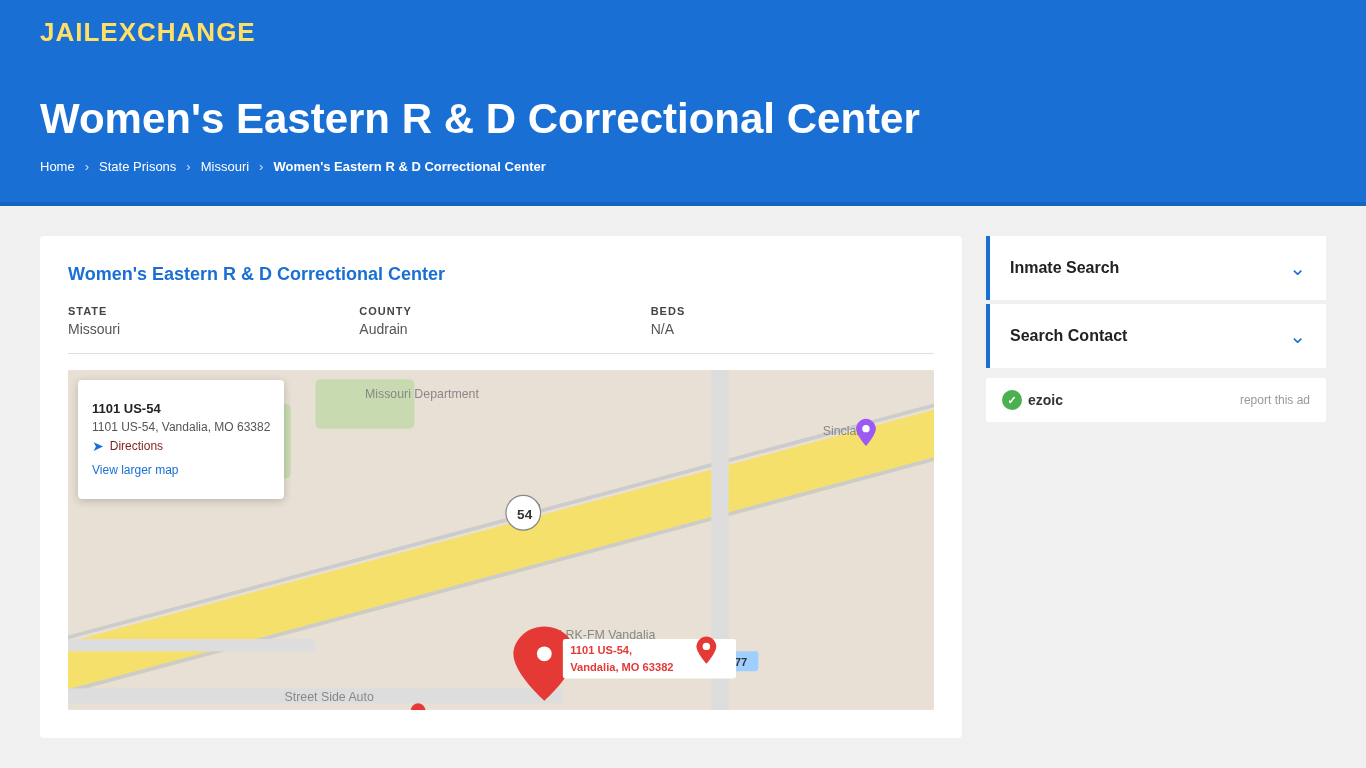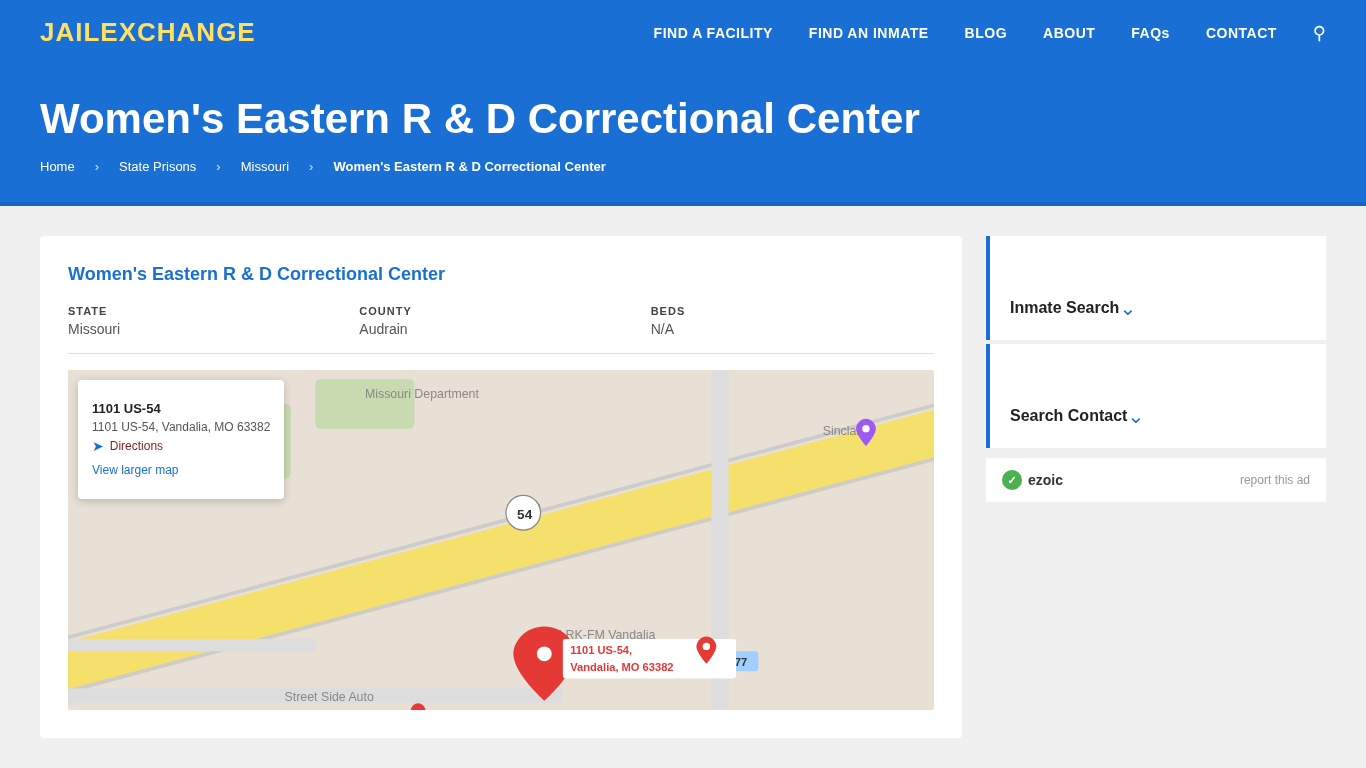--- a/index.html
+++ b/index.html
@@ -47,21 +47,21 @@
     }
     .hero-title {
       color: white;
       font-size: 42px;
       font-weight: 800;
       margin-bottom: 16px;
     }
     .breadcrumb {
       display: flex;
       align-items: center;
-      gap: 20px;
+      gap: 10px;
       font-size: 13px;
     }
     .breadcrumb a { color: white; text-decoration: none; }
     .breadcrumb span.sep { color: rgba(255,255,255,0.8); }
     .breadcrumb span.current { color: white; font-weight: 600; }
 
     
     .blue-line {
       height: 4px;
       background: #1565c0;
@@ -182,25 +182,25 @@
       flex-direction: column;
       gap: 0;
     }
     .accordion-item {
       background: white;
       border-left: 4px solid #1a6fd4;
       margin-bottom: 2px;
     }
     .accordion-header {
       display: flex;
+      justify-content: space-between;
       align-items: center;
       padding: 20px 20px;
       cursor: pointer;
       border-bottom: 1px solid #e0e0e0;
-      margin-top: 40px;
     }
     .accordion-header:last-child { border-bottom: none; }
     .accordion-title {
       font-size: 16px;
       font-weight: 600;
       color: #222;
     }
     .chevron-icon {
       color: #1a6fd4;
       font-size: 20px;
@@ -237,29 +237,20 @@
       font-size: 12px;
       color: #999;
     }
   </style>
 </head>
 <body>
 
 <nav class="navbar">
   <div class="logo">
     <span>JAIL</span><span style="color:#ffe066;">EXCHANGE</span>
-  </div>
-  <div class="nav-links">
-    <a href="#">FIND A FACILITY</a>
-    <a href="#">FIND AN INMATE</a>
-    <a href="#">BLOG</a>
-    <a href="#">ABOUT</a>
-    <a href="#">FAQs</a>
-    <a href="#">CONTACT</a>
-    <span class="nav-search-icon">⚲</span>
   </div>
 </nav>
 
 <div class="hero-banner">
   <h1 class="hero-title">Women's Eastern R &amp; D Correctional Center</h1>
   <nav class="breadcrumb">
     <a href="#">Home</a>
     <span class="sep">›</span>
     <a href="#">State Prisons</a>
     <span class="sep">›</span>

